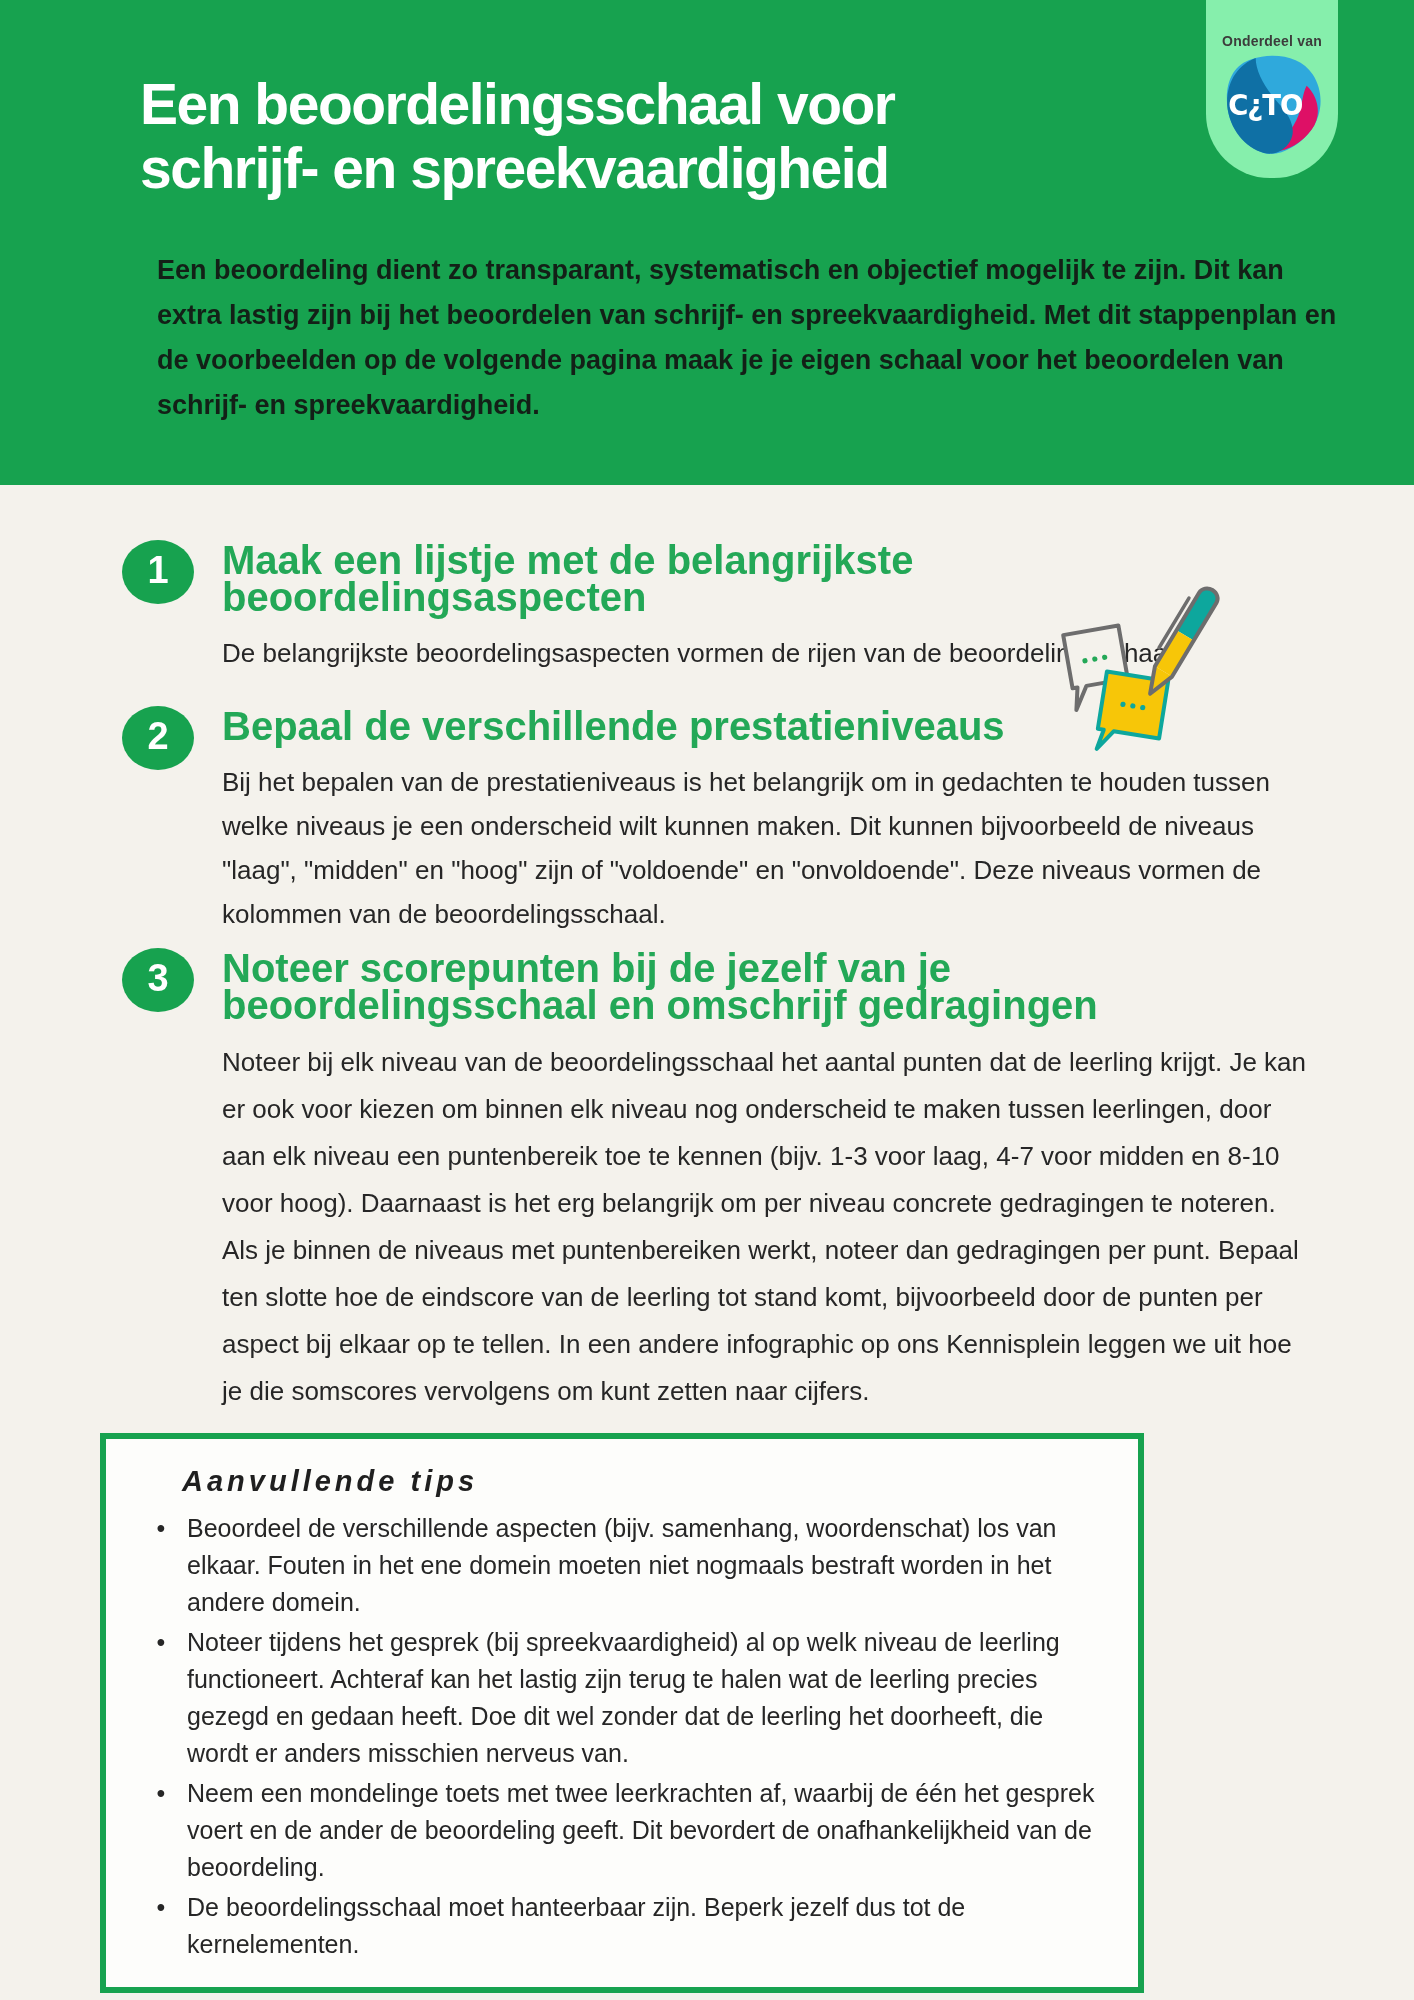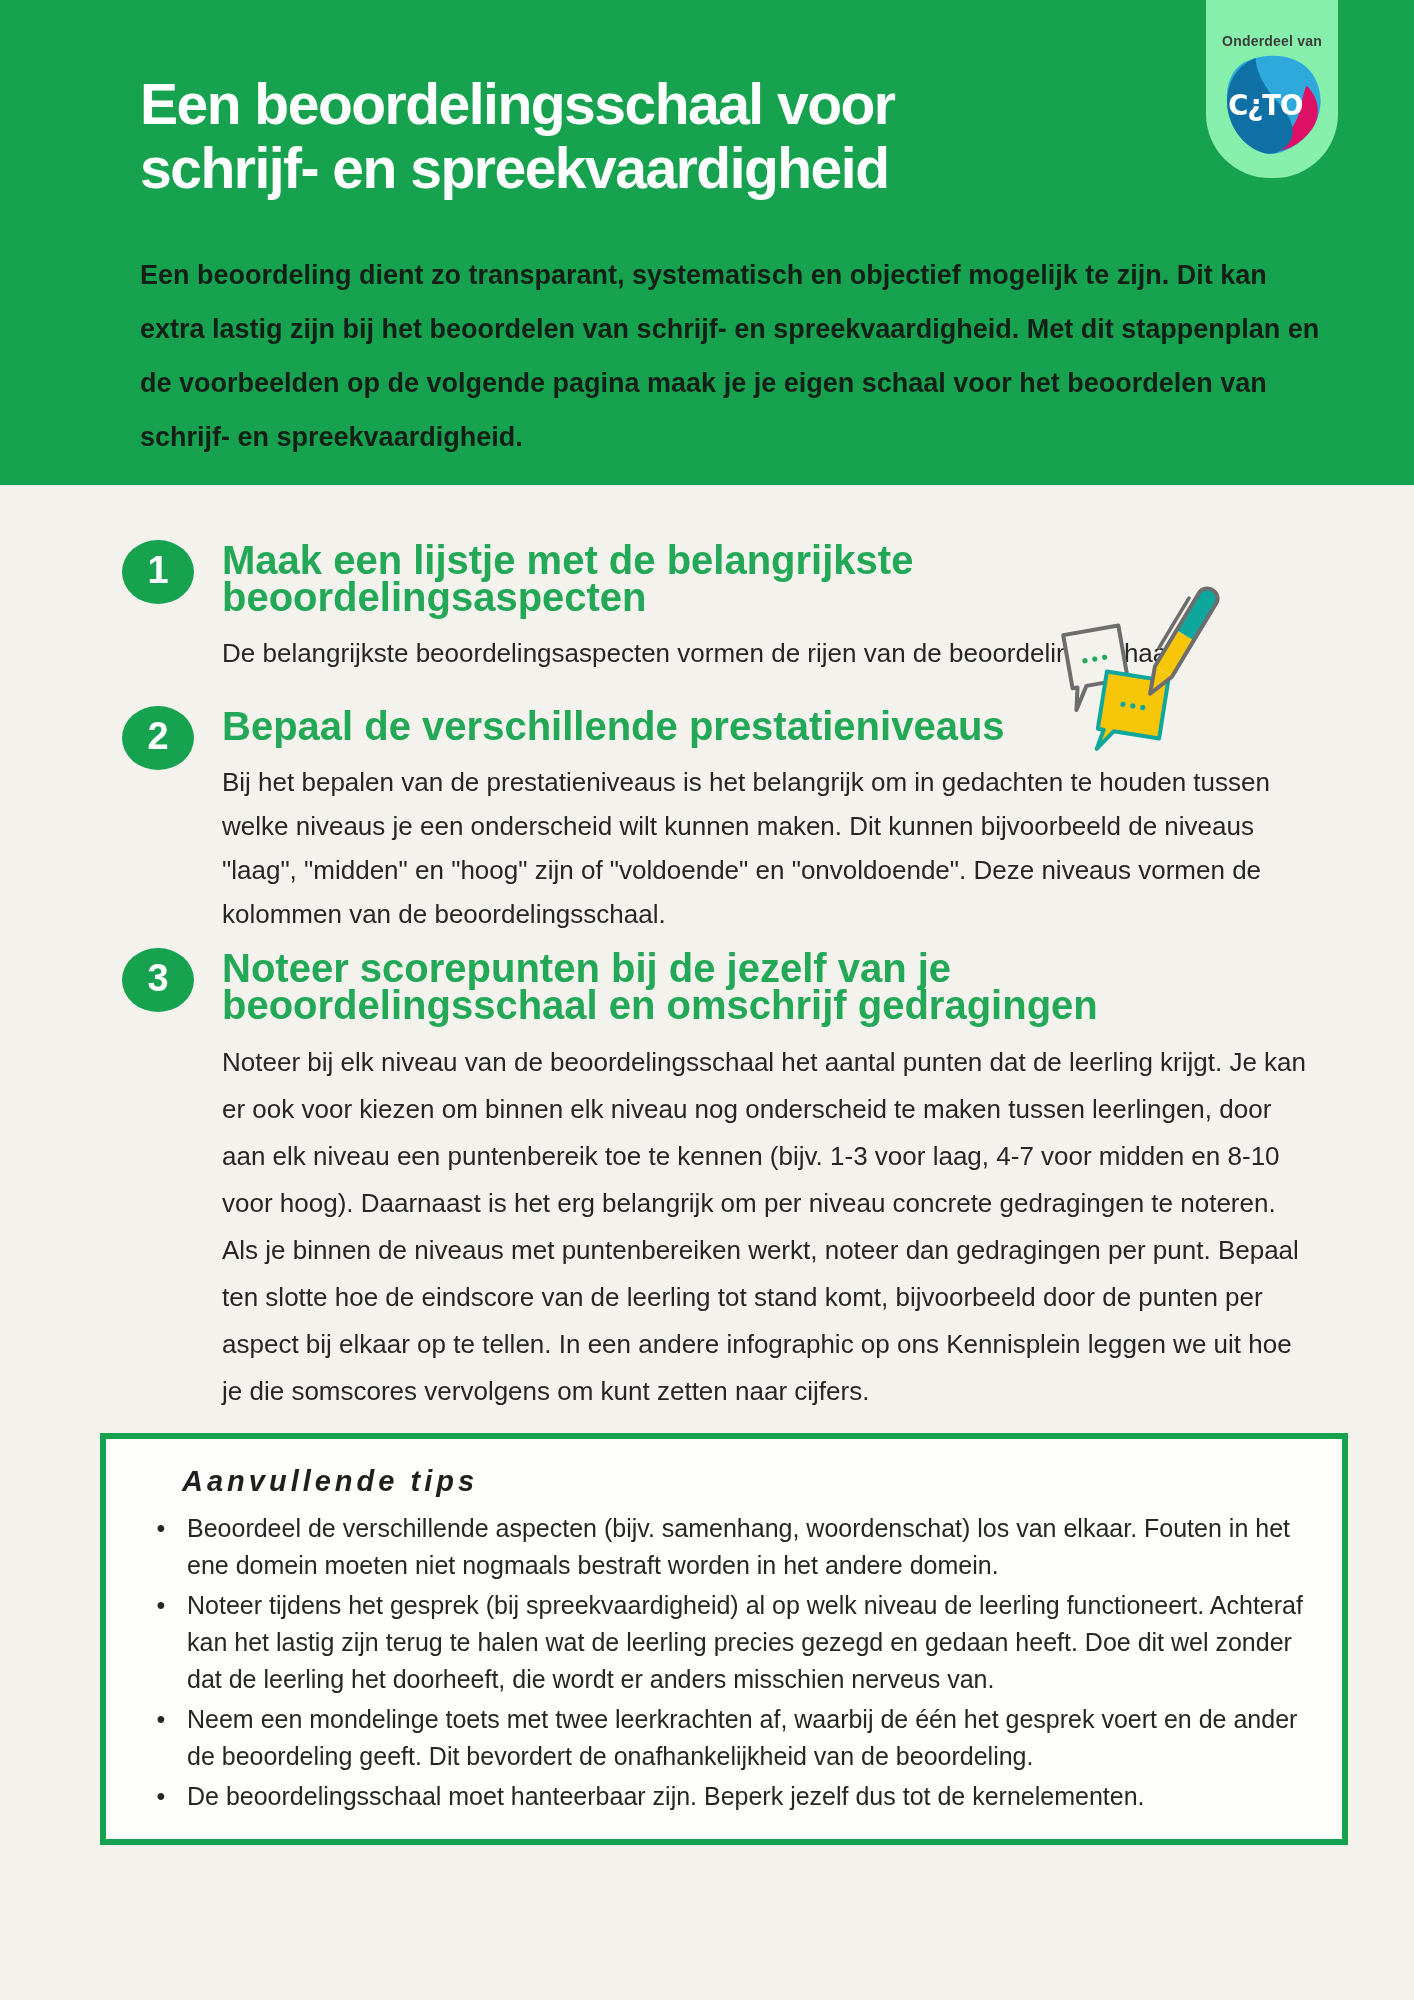--- a/index.html
+++ b/index.html
@@ -10,22 +10,22 @@
   }
 
   
   .hero { position:absolute; top:0; left:0; width:1414px; height:485px; background:#17A24F; }
   .title {
     position:absolute; left:140px; top:72px; margin:0;
     color:#FFFFFF; font-size:57px; line-height:64px; font-weight:bold; letter-spacing:-1.5px;
   }
   .title span { display:block; }
   .intro {
-    position:absolute; left:140px; top:248px; width:1195px; margin:0;
-    color:#132017; font-size:27px; line-height:54px; font-weight:bold;
+    position:absolute; left:157px; top:248px; width:1195px; margin:0;
+    color:#132017; font-size:27px; line-height:45px; font-weight:bold;
   }
 
   
   .brand-tab {
     position:absolute; top:0; left:1206px; width:132px; height:178px;
     background:#86efac; border-radius:0 0 64px 64px; text-align:center;
   }
   .brand-label { margin-top:33px; font-size:14px; font-weight:bold; color:#3C3C3B; letter-spacing:0.2px; }
   .cito-logo { width:106px; height:106px; margin-top:3px; }
 
@@ -47,21 +47,21 @@
   .step-body {
     margin:15px 0 0 0; color:#262626; font-size:26px; line-height:44px; max-width:1095px;
   }
   .step--3 .step-body { line-height:47px; }
 
   
   .illustration { position:absolute; left:1040px; top:578px; }
 
   
   .tips {
-    position:absolute; left:100px; top:1433px; width:1248px; box-sizing:border-box;
+    position:absolute; left:100px; top:1433px; width:1044px; box-sizing:border-box;
     background:#FDFDFB; border:6px solid #17A24F; padding:22px 34px 24px 46px;
   }
   .tips-title {
     margin:4px 0 12px 30px; color:#1F1F1F;
     font-size:29px; font-weight:bold; font-style:italic; letter-spacing:4px;
   }
   .tips-list { list-style:none; margin:0; padding:0; }
   .tips-item {
     display:flex; gap:17px; color:#262626;
     font-size:25px; line-height:37px; margin-top:3px;

